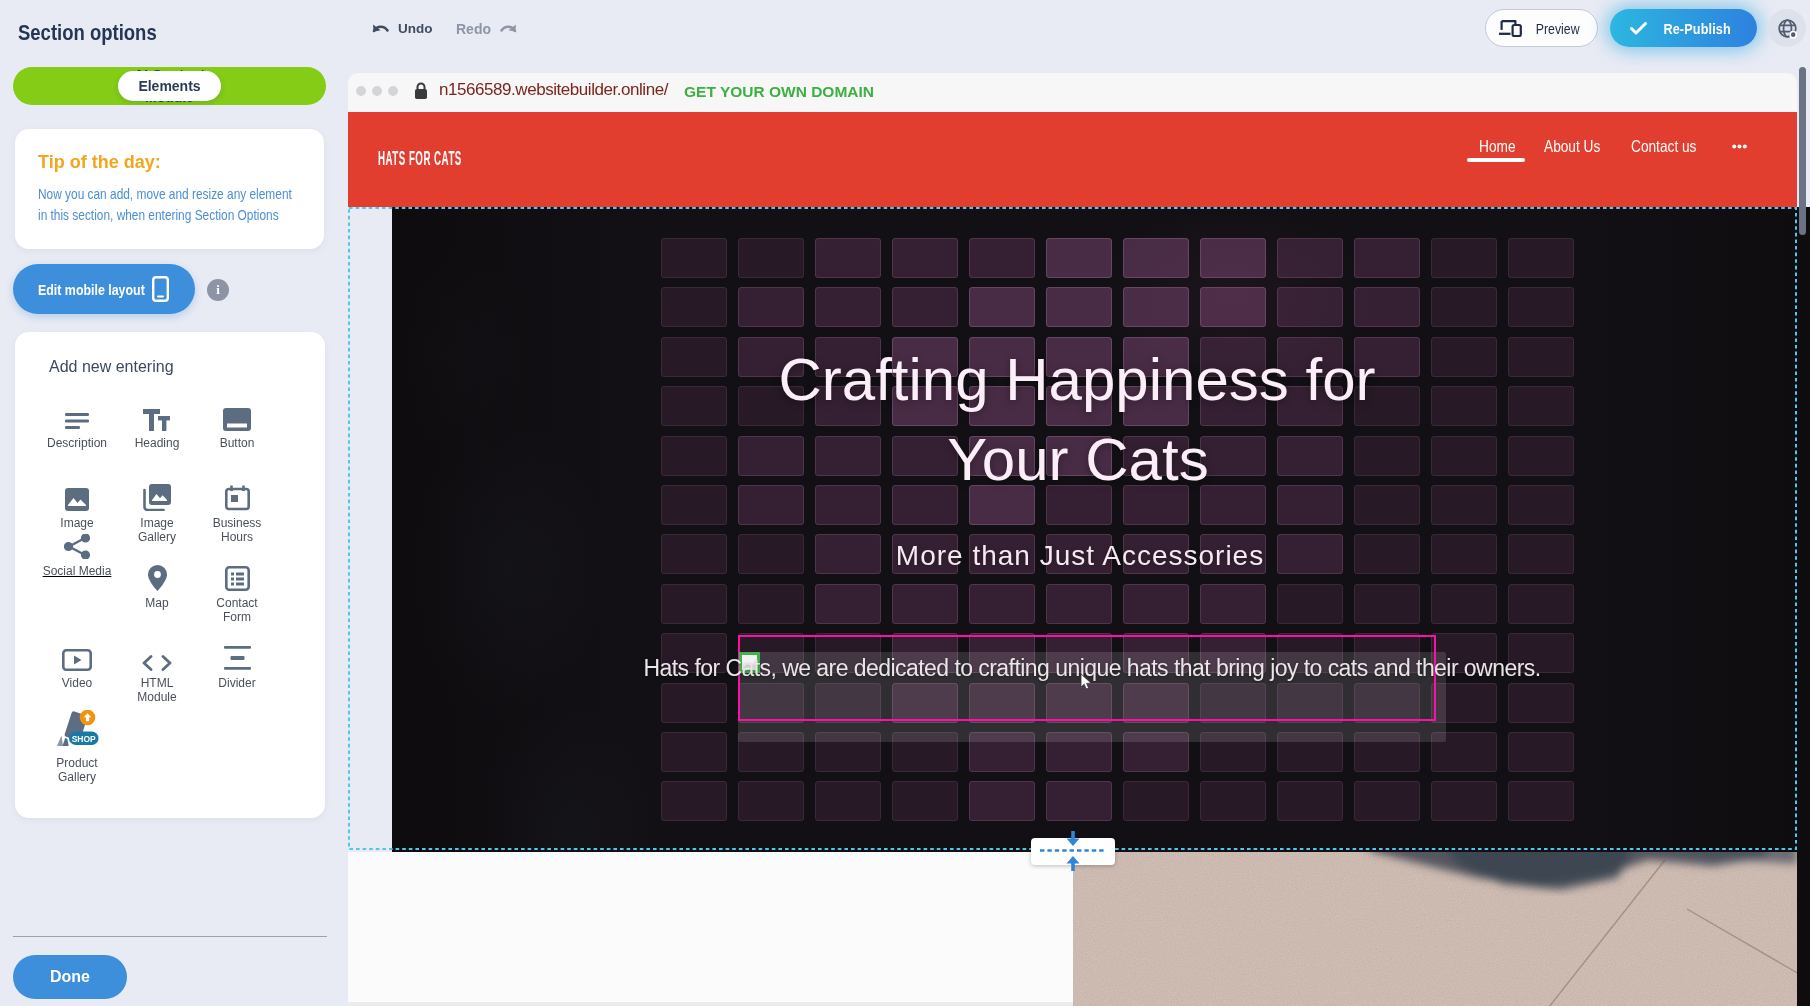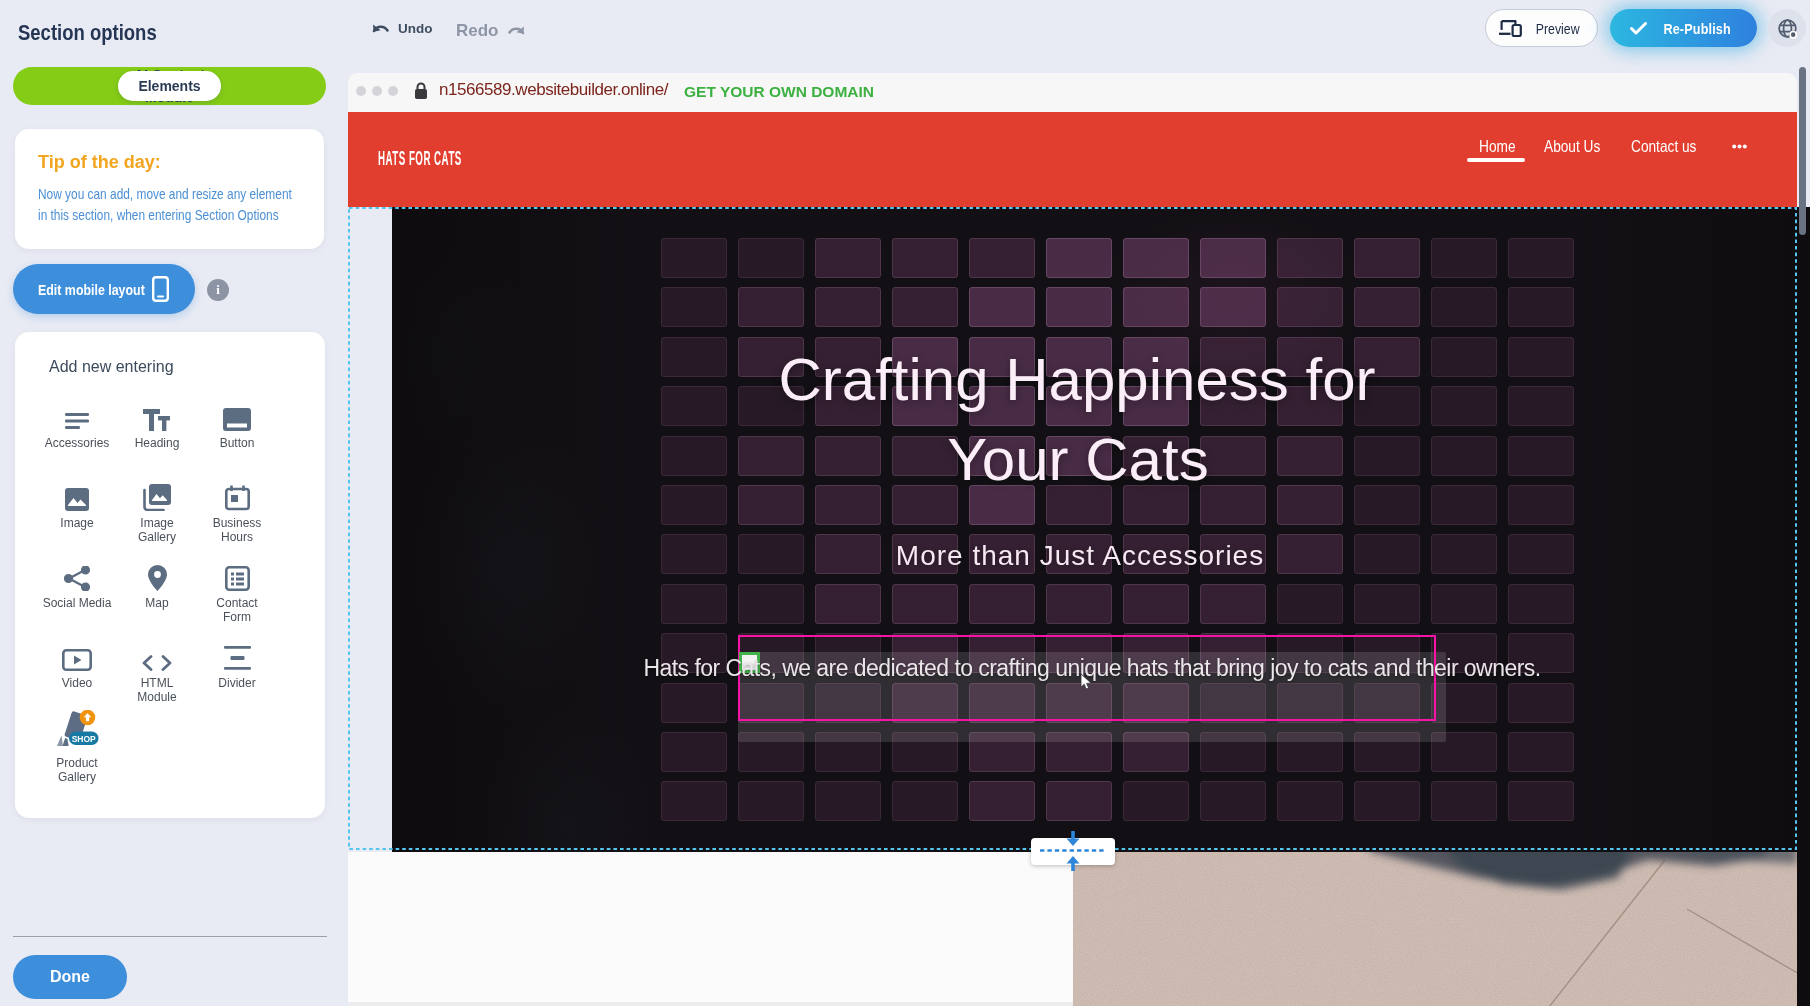--- a/index.html
+++ b/index.html
@@ -3,21 +3,21 @@
 <meta charset="utf-8">
 <style>
   * { margin:0; padding:0; box-sizing:border-box; }
   html,body { width:1810px; height:1006px; overflow:hidden; }
   body { font-family:"Liberation Sans", sans-serif; background:#e9ebf4; position:relative; }
   .abs { position:absolute; }
 
   
   .title { left:18px; top:21px; font-size:21.5px; font-weight:bold; color:#253655; transform:scaleX(0.86); transform-origin:left top; white-space:nowrap; }
   .undo { left:372px; top:21px; display:flex; align-items:center; gap:7px; font-size:13.5px; font-weight:bold; color:#3e4c60; }
-  .redo { left:456px; top:21px; display:flex; align-items:center; gap:7px; font-size:17px; font-weight:bold; color:#8e96a6; }
+  .redo { left:456px; top:21px; display:flex; align-items:center; gap:7px; font-size:14px; font-weight:bold; color:#8e96a6; }
   .btn-preview { left:1485px; top:9px; width:113px; height:38px; background:#fdfdfe; border:1px solid #c3c9d6; border-radius:19px; display:flex; align-items:center; justify-content:center; gap:8px; font-size:15px; font-weight:normal; color:#1e2b45; }
   .btn-republish { left:1610px; top:9px; width:147px; height:38px; border-radius:19px; background:linear-gradient(90deg,#2cb7e0,#2e81de); box-shadow:0 0 18px 4px rgba(44,170,224,0.55); display:flex; align-items:center; justify-content:center; gap:10px; font-size:15px; font-weight:bold; color:#fff; letter-spacing:0.2px; }
   .globe-btn { left:1768px; top:9px; width:38px; height:38px; border-radius:50%; background:#dde1eb; display:flex; align-items:center; justify-content:center; }
 
   
   .tabs { left:13px; top:67px; width:313px; height:38px; background:#84cc16; border-radius:19px; display:flex; align-items:center;flex-direction:column; }
   .tab { flex:1; text-align:center; font-size:14px; font-weight:bold; color:#2b3a55; }
   .tab-active { left:118px; top:71px; width:103px; height:30px; background:#fff; border-radius:15px; box-shadow:0 2px 5px rgba(40,60,90,0.18); display:flex; align-items:center; justify-content:center; font-size:14px; font-weight:bold; color:#2b3a55; }
   .tipcard { left:15px; top:129px; width:309px; height:120px; background:#fff; border-radius:14px; box-shadow:0 2px 6px rgba(120,130,160,0.12); }
   .tiptitle { left:38px; top:152px; font-size:18px; font-weight:bold; color:#f2a51e; }
@@ -132,21 +132,21 @@
   <div class="abs el" style="left:37px; top:403px;">
     <div class="ic">
       <svg width="25" height="18" viewBox="0 0 25 18">
         <g fill="#5c6c81">
           <rect x="0" y="0" width="24" height="3" rx="1.2"></rect>
           <rect x="0" y="6.5" width="24" height="3" rx="1.2"></rect>
           <rect x="0" y="13" width="15" height="3" rx="1.2"></rect>
         </g>
       </svg>
     </div>
-    <div class="lb">Accessories</div>
+    <div class="lb">Description</div>
   </div>
 <div class="abs el" style="left:117px; top:403px;">
     <div class="ic">
       <svg width="28" height="22" viewBox="0 0 28 22">
         <g fill="#5c6c81">
           <rect x="0" y="0" width="17" height="5"></rect>
           <rect x="6" y="0" width="5" height="22"></rect>
           <rect x="15" y="7" width="12" height="4.4"></rect>
           <rect x="19" y="7" width="4.4" height="15"></rect>
         </g>
@@ -184,21 +184,21 @@
       <svg width="25" height="26" viewBox="0 0 25 26">
         <g fill="none" stroke="#5c6c81" stroke-width="2.6">
           <rect x="1.3" y="4" width="22.4" height="20" rx="2.5"></rect>
           <path d="M6.5 0.5 V6 M18.5 0.5 V6"></path>
         </g>
         <rect x="6" y="10" width="7" height="7" fill="#5c6c81"></rect>
       </svg>
     </div>
     <div class="lb">Business<br>Hours</div>
   </div>
-<div class="abs el" style="left:37px; top:563px;">
+<div class="abs el" style="left:37px; top:531px;text-decoration:underline;">
     <div class="ic">
       <svg width="27" height="25" viewBox="0 0 27 25">
         <g stroke="#5c6c81" stroke-width="2.4">
           <path d="M5 12.5 L21 4 M5 12.5 L21 21"></path>
           <circle cx="21.5" cy="4" r="3.4" fill="#5c6c81"></circle>
           <circle cx="21.5" cy="21" r="3.4" fill="#5c6c81"></circle>
           <circle cx="4.5" cy="12.5" r="3.4" fill="#5c6c81"></circle>
         </g>
       </svg>
     </div>

